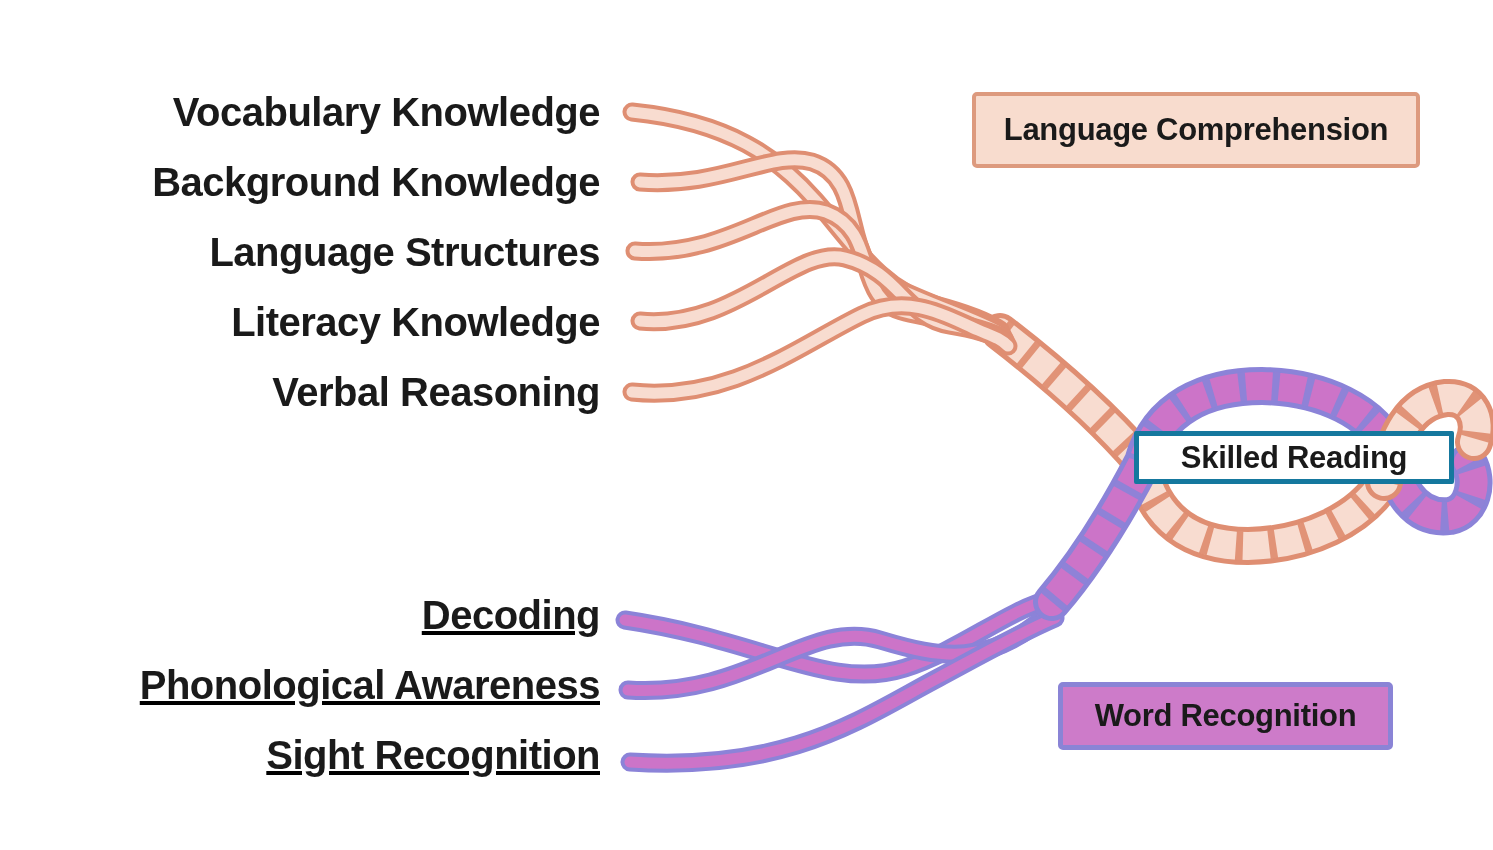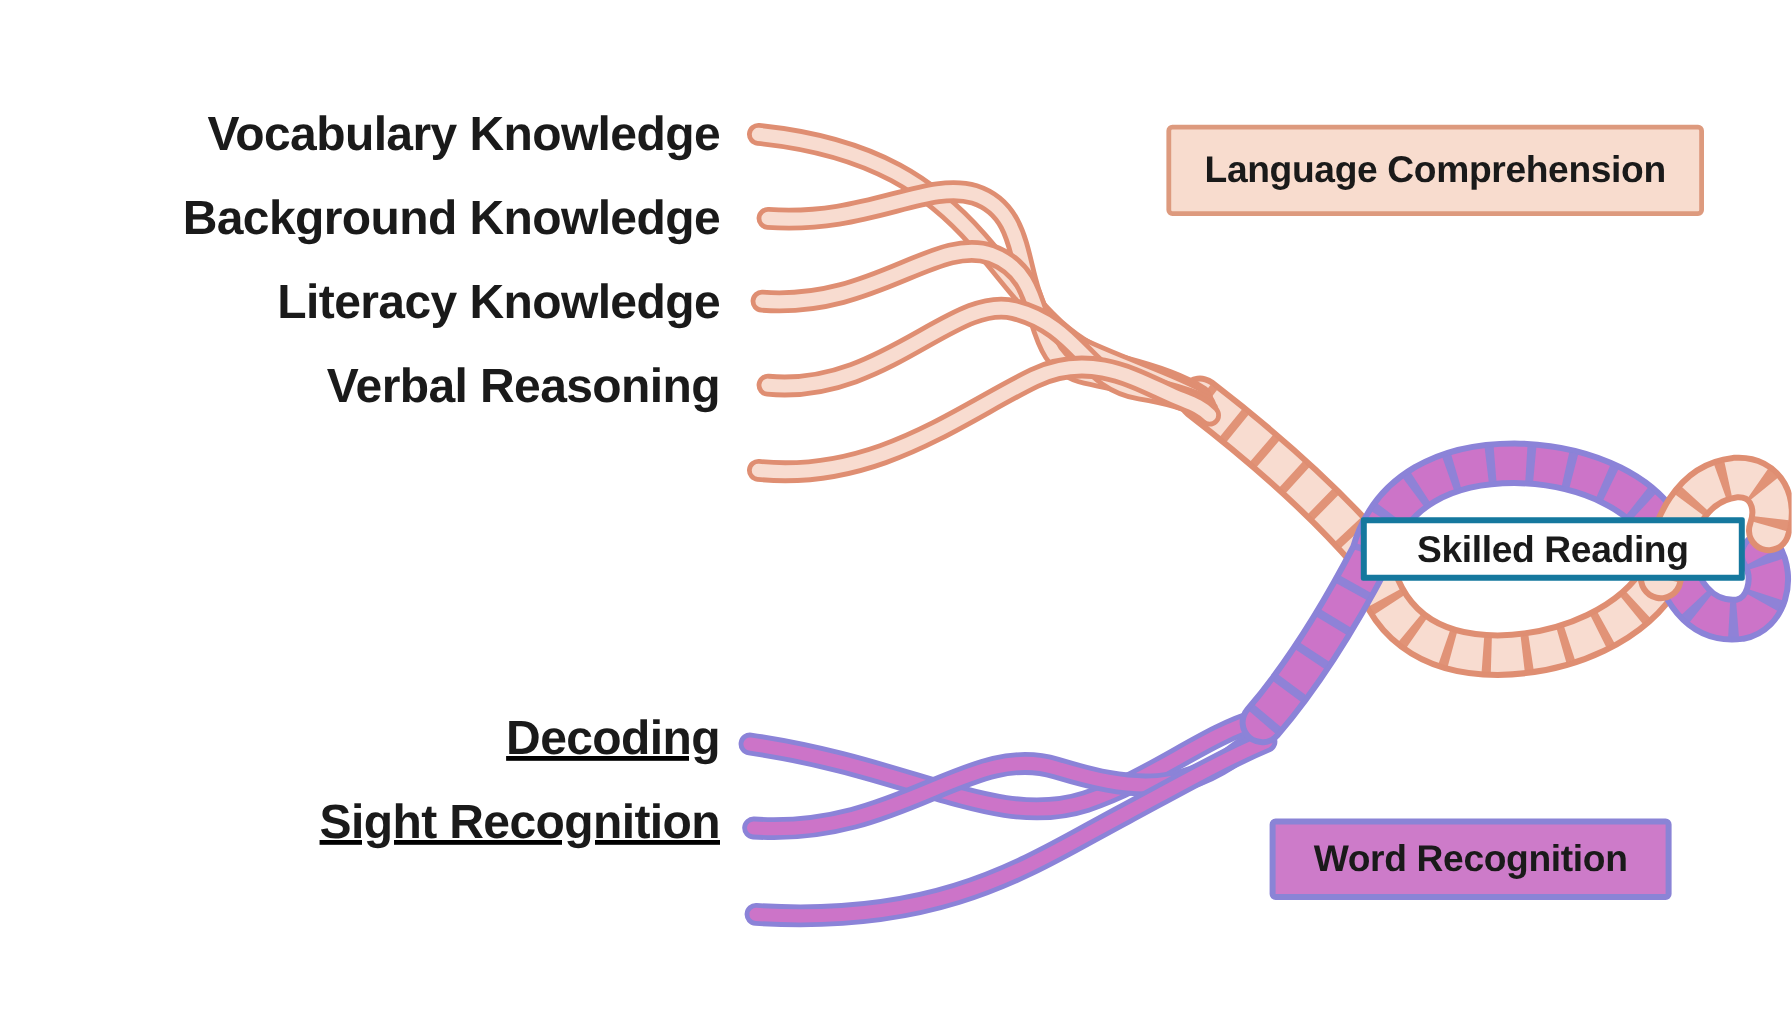--- a/index.html
+++ b/index.html
@@ -51,21 +51,21 @@
   .tag-box {
     position: absolute;
     display: flex; align-items: center; justify-content: center;
     font-weight: 700; font-size: 31px;
     color: var(--text);
     letter-spacing: -0.3px;
     box-sizing: border-box;
     white-space: nowrap;
   }
   .lc-box {
-    left: 972px; top: 104px; width: 448px; height: 76px;
+    left: 972px; top: 92px; width: 448px; height: 76px;
     background: var(--lc_box_fill);
     border: 4px solid var(--lc_box_border);
     border-radius: 5px;
   }
   .sr-box {
     left: 1134px; top: 431px; width: 320px; height: 53px;
     background: var(--sr_box_fill);
     border: 5px solid var(--sr_box_border);
     border-radius: 2px;
   }
@@ -145,26 +145,28 @@
     <g>
       <use href="#rope-peach-b" class="rope-out peach-out"></use>
       <use href="#rope-peach-b" class="rope-in peach-in"></use>
       <use href="#rope-peach-b" class="rope-twist peach-tw"></use>
     </g>
   </svg>
 
   <div class="label-col top">
     <div class="strand-label">Vocabulary Knowledge</div>
     <div class="strand-label">Background Knowledge</div>
+    <div class="strand-label">Language Structures</div>
     <div class="strand-label">Literacy Knowledge</div>
     <div class="strand-label">Verbal Reasoning</div>
   </div>
 
   <div class="label-col bottom">
     <div class="strand-label">Decoding</div>
+    <div class="strand-label">Phonological Awareness</div>
     <div class="strand-label">Sight Recognition</div>
   </div>
 
   <div class="tag-box lc-box">
     <span>Language Comprehension</span>
   </div>
   <div class="tag-box sr-box">
     <span>Skilled Reading</span>
   </div>
   <div class="tag-box wr-box">

